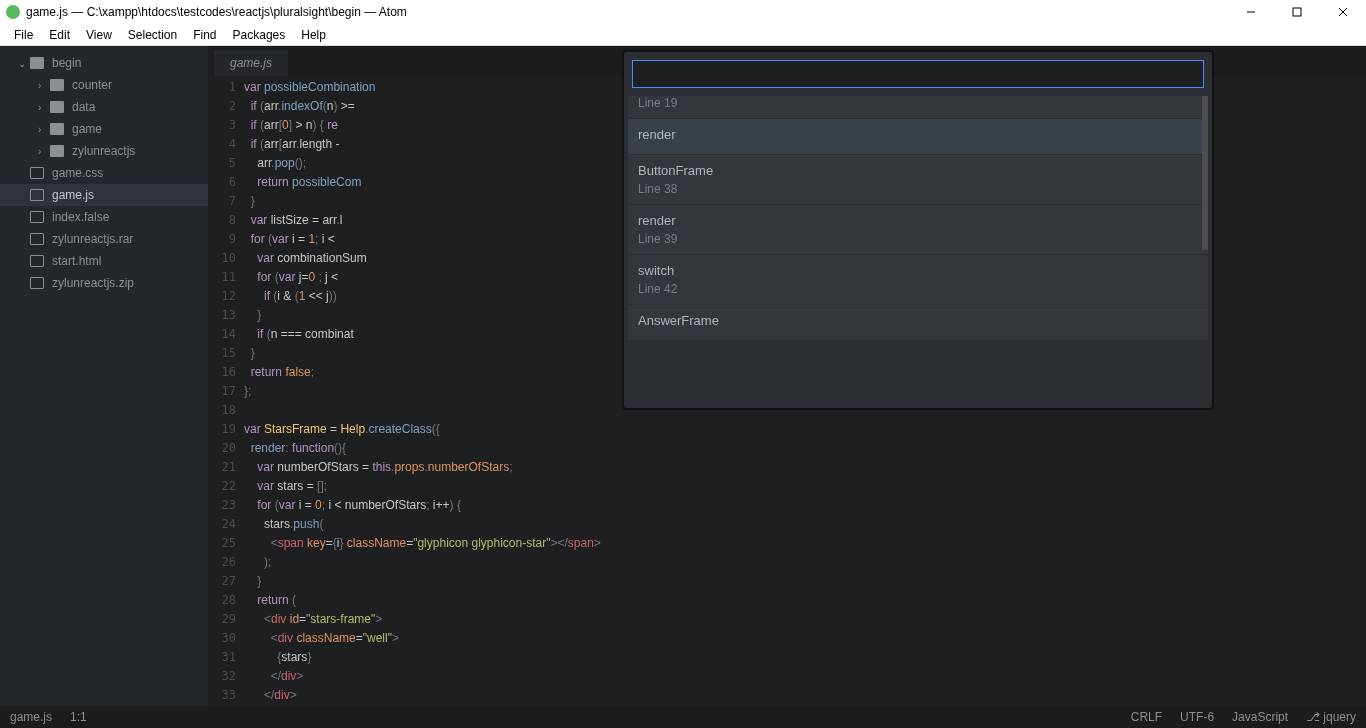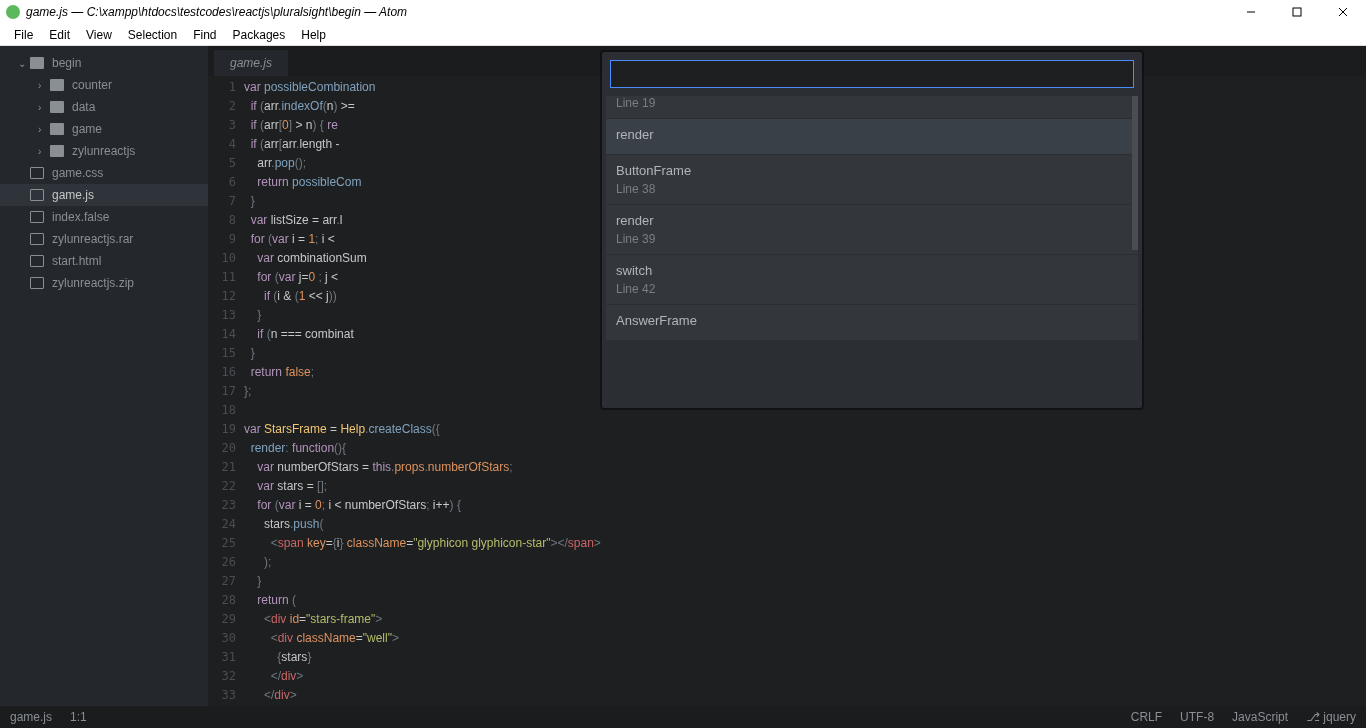--- a/index.html
+++ b/index.html
@@ -1,18 +1,18 @@
 <!DOCTYPE html>
 <html><head>
 <meta charset="utf-8">
 <style>
 * { margin: 0; padding: 0; box-sizing: border-box; font-family: "Segoe UI", Arial, sans-serif; font-size: 12px; }
 body { background: #1d1f21; color: #c5c8c6; width: 1366px; height: 728px; overflow: hidden; }
 
-.titlebar { background: #fff; height: 24px; display: flex; align-items: center; padding: 0 6px; color: #000; position: relative; font-style: italic; }
+.titlebar { background: #fff; height: 24px; display: flex; align-items: center; padding: 0 6px; color: #000; position: relative; }
 .titlebar .app-icon { width: 14px; height: 14px; border-radius: 50%; background: #5cb85c; margin-right: 6px; }
 .titlebar .title { font-size: 12px; }
 .win-controls { position: absolute; right: 0; top: 0; display: flex; }
 .win-controls > div { width: 46px; height: 24px; display: flex; align-items: center; justify-content: center; }
 
 .menubar { background: #fff; height: 22px; display: flex; align-items: center; padding: 0 6px; color: #000; border-bottom: 1px solid #e0e0e0; }
 .menubar > div { padding: 0 8px; height: 22px; display: flex; align-items: center; }
 
 .main { display: flex; height: calc(100% - 24px - 22px - 22px); }
 
@@ -42,21 +42,21 @@
 .fn { color: #81a2be; }
 .str { color: #b5bd68; }
 .num { color: #de935f; }
 .op { color: #c5c8c6; }
 .prop { color: #de935f; }
 .type { color: #f0c674; }
 .punct { color: #707880; }
 .tag { color: #cc6666; }
 .attr { color: #de935f; }
 
-.palette-shadow { position: absolute; top: 4px; left: 392px; width: 544px; height: 360px; background: rgba(0,0,0,0.4); border-radius: 4px; padding: 2px; }
+.palette-shadow { position: absolute; top: 4px; left: 414px; width: 592px; height: 360px; background: rgba(0,0,0,0.4); border-radius: 4px; padding: 2px; }
 .palette { background: #2b2e33; width: 100%; height: 100%; border-radius: 2px; display: flex; flex-direction: column; }
 .palette-input-wrap { padding: 8px; }
 .palette input { width: 100%; background: #1d1f21; border: 1px solid #4a8cff; height: 28px; padding: 0 8px; color: #c5c8c6; outline: none; font-family: Menlo, Consolas, monospace; font-size: 12px; }
 .palette-list { flex: 1; overflow: hidden; position: relative; margin: 0 4px 4px 4px; }
 .palette-item { background: #33373c; margin-bottom: 1px; padding: 8px 10px; color: #b0b5bb; }
 .palette-item.partial { padding-top: 0; }
 .palette-item.selected { background: #3a4047; }
 .palette-item .primary { font-size: 13px; margin-bottom: 4px; }
 .palette-item .secondary { font-size: 12px; color: #787e86; }
 .palette-scroll { position: absolute; right: 0; top: 0; width: 6px; height: 50%; background: #4a4e52; }
@@ -288,17 +288,17 @@
     </div>
 
   </div>
 </div>
 
 <div class="statusbar">
   <div class="seg"><span>game.js</span></div>
   <div class="seg"><span>1:1</span></div>
   <div class="right">
     <div class="seg"><span>CRLF</span></div>
-    <div class="seg"><span>UTF-8</span></div>
+    <div class="seg"><span>UTF-6</span></div>
     <div class="seg"><span>JavaScript</span></div>
     <div class="seg git-icon"><span>jquery</span></div>
   </div>
 </div>
 
 </body></html>

